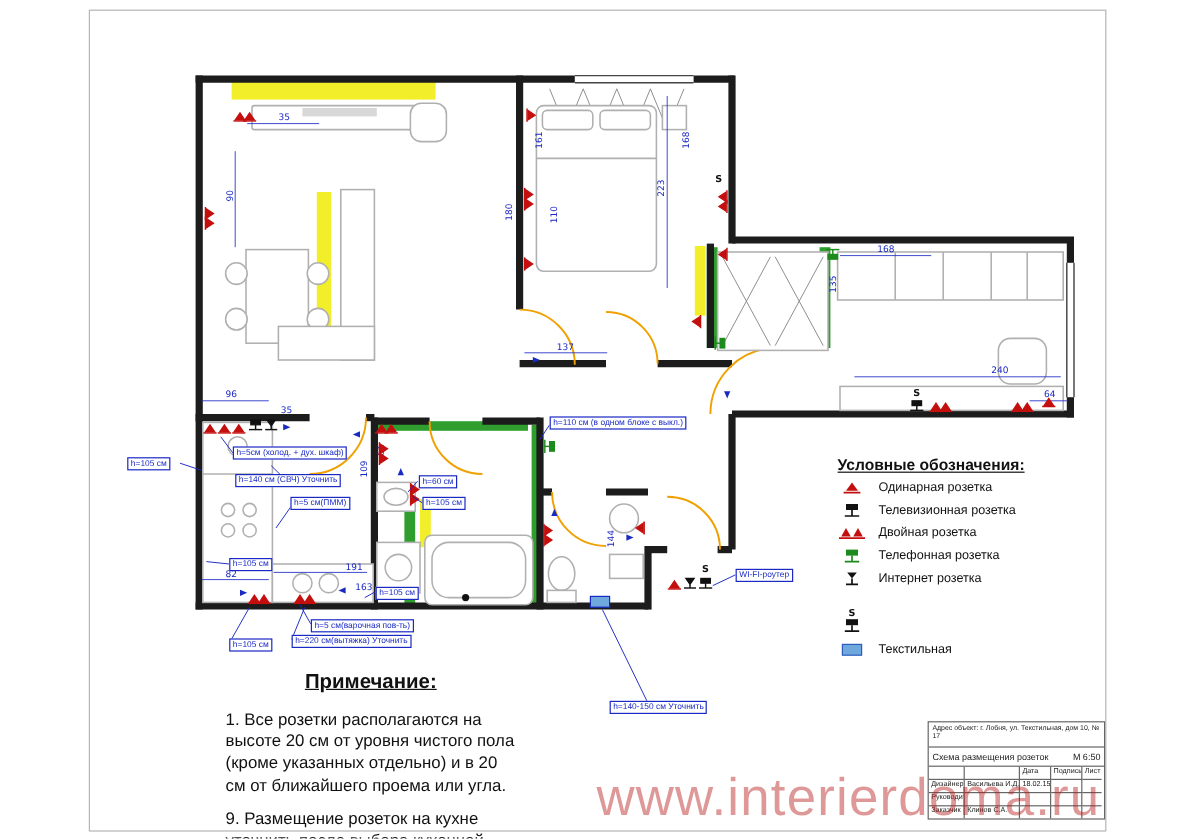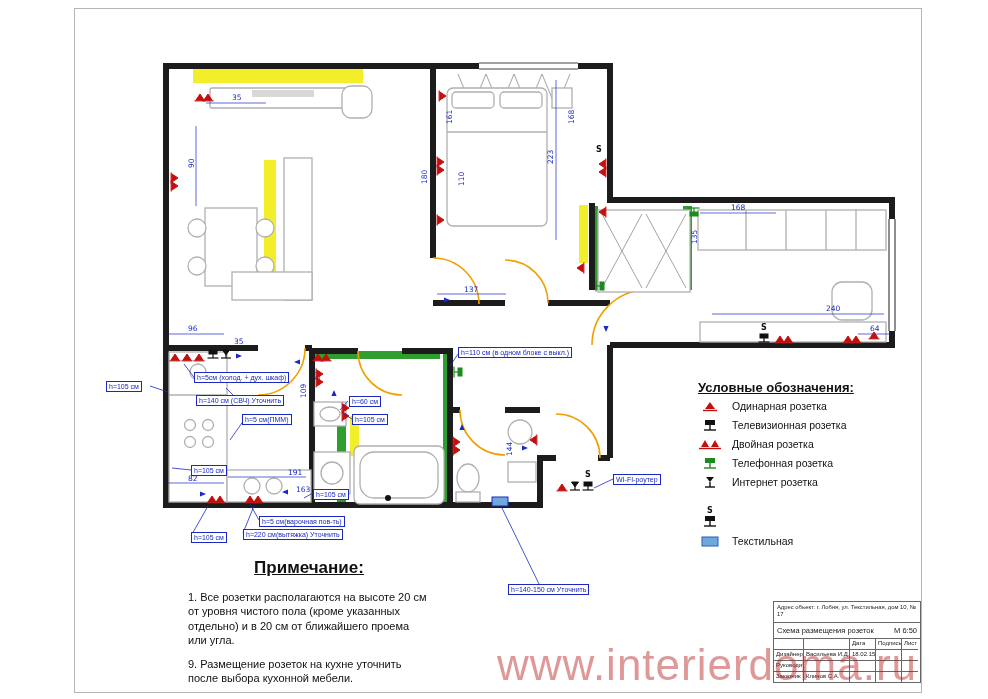--- a/index.html
+++ b/index.html
@@ -12,21 +12,21 @@
            background:#fff;padding:0 2px;white-space:nowrap;z-index:6;}
 
   .legend{position:absolute;left:698px;top:380px;width:220px;z-index:5;}
   .legend-title{font-size:13px;font-weight:bold;text-decoration:underline;margin-bottom:4px;}
   .legend-item{display:flex;align-items:center;gap:10px;margin-bottom:5px;font-size:10.5px;}
   .legend-item.gap-top{margin-top:16px;}
   .legend-icon{width:24px;display:flex;justify-content:center;flex:0 0 24px;}
 
   .notes{position:absolute;left:188px;top:558px;width:242px;z-index:5;}
   .notes-title{font-size:17px;font-weight:bold;text-decoration:underline;text-align:center;margin-bottom:12px;}
-  .notes p{margin:0 0 10px;font-size:11px;line-height:1.3;}
+  .notes p{margin:0 0 10px;font-size:14px;line-height:1.3;}
 
   .titleblock{position:absolute;left:773px;top:601px;width:146px;z-index:5;background:#fff;
               border:1px solid #666;font-size:6px;color:#222;}
   .tb-address{border-bottom:1px solid #666;padding:2px 3px;font-size:5.8px;line-height:1.25;min-height:16px;}
   .tb-title-row{border-bottom:1px solid #666;display:flex;justify-content:space-between;align-items:flex-end;
                 padding:3px 3px;font-size:7.5px;}
   .tb-grid{display:grid;grid-template-columns:30px 46px 26px 26px 16px;}
   .tb-c{border-right:1px solid #666;border-bottom:1px solid #666;padding:1px 2px;min-height:8px;overflow:hidden;white-space:nowrap;}
   .tb-c:nth-child(5n){border-right:none;}
   .tb-grid .last{border-bottom:none;}

